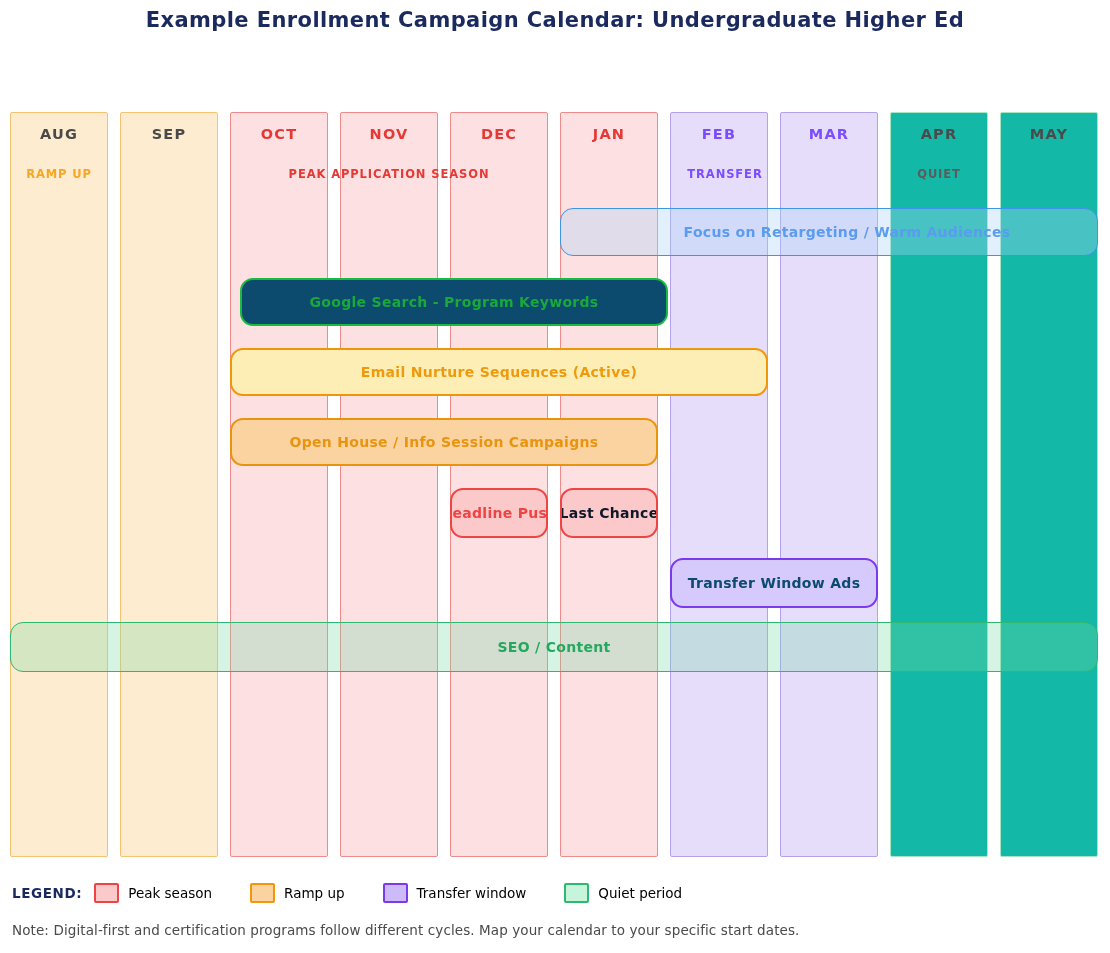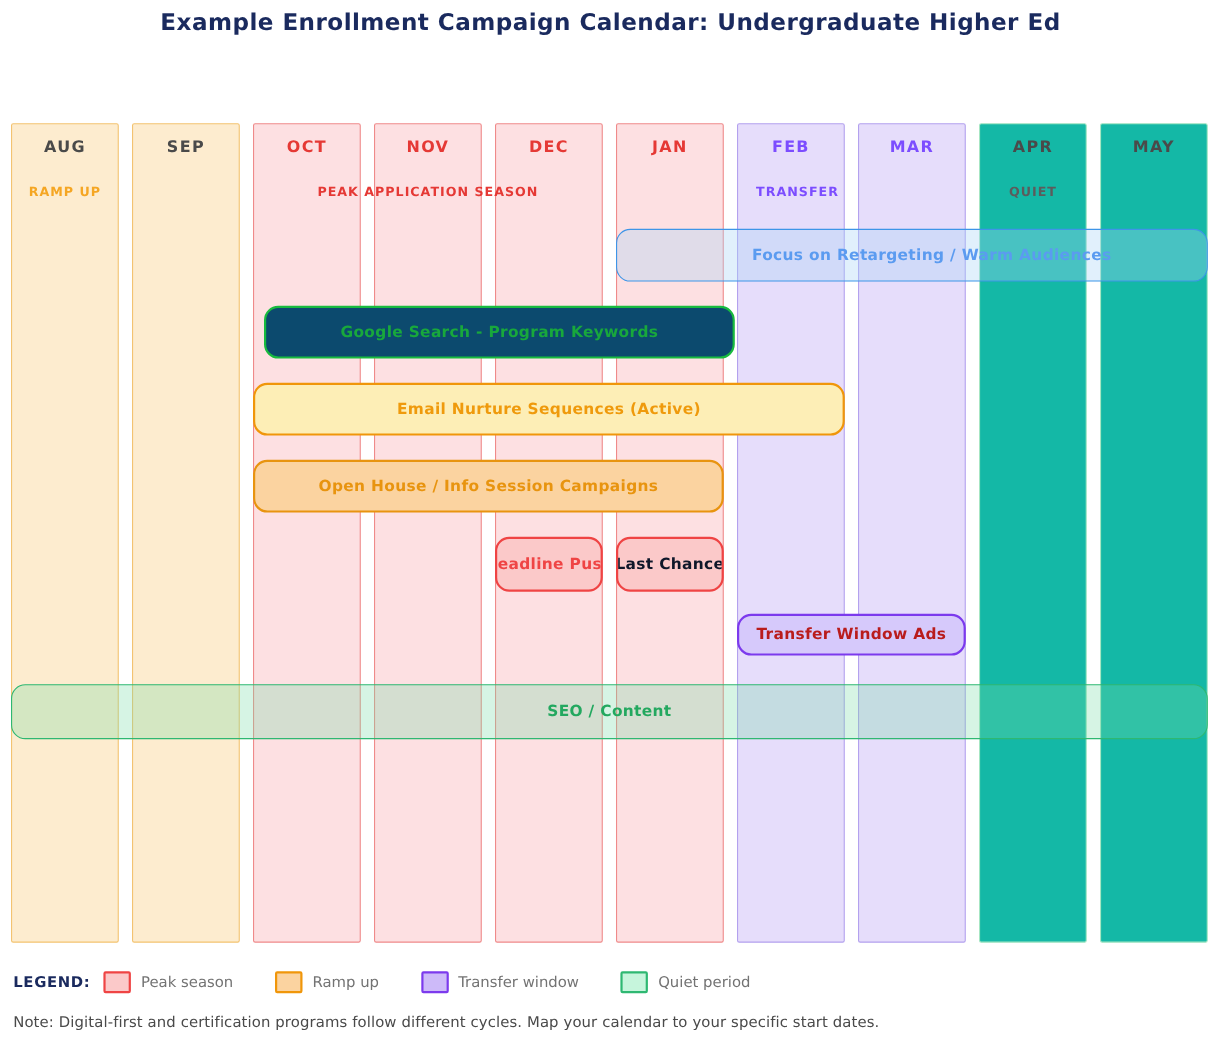--- a/index.html
+++ b/index.html
@@ -142,21 +142,21 @@
     width: 25px;
     height: 20px;
     border-width: 2.2px;
     border-style: solid;
     border-radius: 2px;
     margin-right: 9px;
     box-sizing: border-box;
   }
   .legend-label {
     font-size: 13.5px;
-    color: #737373;
+    color: #000000;
   }
 
   .note {
     position: absolute;
     left: 12px;
     top: 922px;
     font-size: 13.5px;
     color: #4a4a4a;
     letter-spacing: 0.1px;
   }
@@ -202,21 +202,21 @@
       <div class="phase-label ramp" style="left: 10px; width: 98px; top: 55px;">RAMP UP</div>
       <div class="phase-label peak" style="left: 230px; width: 318px; top: 55px;">PEAK APPLICATION SEASON</div>
       <div class="phase-label transfer" style="left: 670px; width: 110px; top: 55px;">TRANSFER</div>
       <div class="phase-label quiet" style="left: 890px; width: 98px; top: 55px;">QUIET</div>
       <div class="bar" style="left: 560px; width: 538px; top: 96px; height: 48px; background: rgba(168, 211, 247, 0.35); border-color: rgb(61, 149, 232); color: rgb(91, 155, 240); opacity: 1; border-width: 1.4px; padding-left: 36px;">Focus on Retargeting / Warm Audiences</div>
       <div class="bar" style="left: 230px; width: 428px; top: 166px; height: 48px; background: #0c4a6e; border-color: rgb(24, 186, 63); color: rgb(24, 168, 60); margin-left: 10px;">Google Search - Program Keywords</div>
       <div class="bar" style="left: 230px; width: 538px; top: 236px; height: 48px; background: rgb(253, 238, 182); border-color: rgb(240, 150, 10); color: rgb(239, 154, 12); text-align: right;">Email Nurture Sequences (Active)</div>
       <div class="bar" style="left: 230px; width: 428px; top: 306px; height: 48px; background: rgb(251, 211, 160); border-color: rgb(232, 148, 15); color: rgb(232, 148, 15);">Open House / Info Session Campaigns</div>
       <div class="bar" style="left: 450px; width: 98px; top: 376px; height: 50px; background: rgb(251, 201, 201); border-color: rgb(239, 68, 68); color: rgb(239, 68, 68);">Deadline Push</div>
       <div class="bar" style="left: 560px; width: 98px; top: 376px; height: 50px; background: rgb(251, 201, 201); border-color: rgb(239, 68, 68); color: #0f172a;">Last Chance</div>
-      <div class="bar" style="left: 670px; width: 208px; top: 446px; height: 38px; background: rgb(214, 201, 251); border-color: rgb(124, 58, 237); color: #b91c1c;">Transfer Window Ads</div>
+      <div class="bar" style="left: 670px; width: 208px; top: 446px; height: 50px; background: rgb(214, 201, 251); border-color: rgb(124, 58, 237); color: #0c4a6e;">Transfer Window Ads</div>
       <div class="bar" style="left: 10px; width: 1088px; top: 510px; height: 50px; background: rgba(120, 220, 165, 0.3); border-color: rgb(46, 184, 114); color: rgb(35, 168, 95); opacity: 1; border-width: 1.6px;">SEO / Content</div>
     </div>
 
   <div class="legend" id="legend-area">
     <span class="legend-title">LEGEND:</span>
   <div class="legend-item">
         <span class="legend-swatch" style="background: rgb(251, 201, 201); border-color: rgb(239, 68, 68);"></span>
         <span class="legend-label">Peak season</span>
       </div>
       <div class="legend-item">

